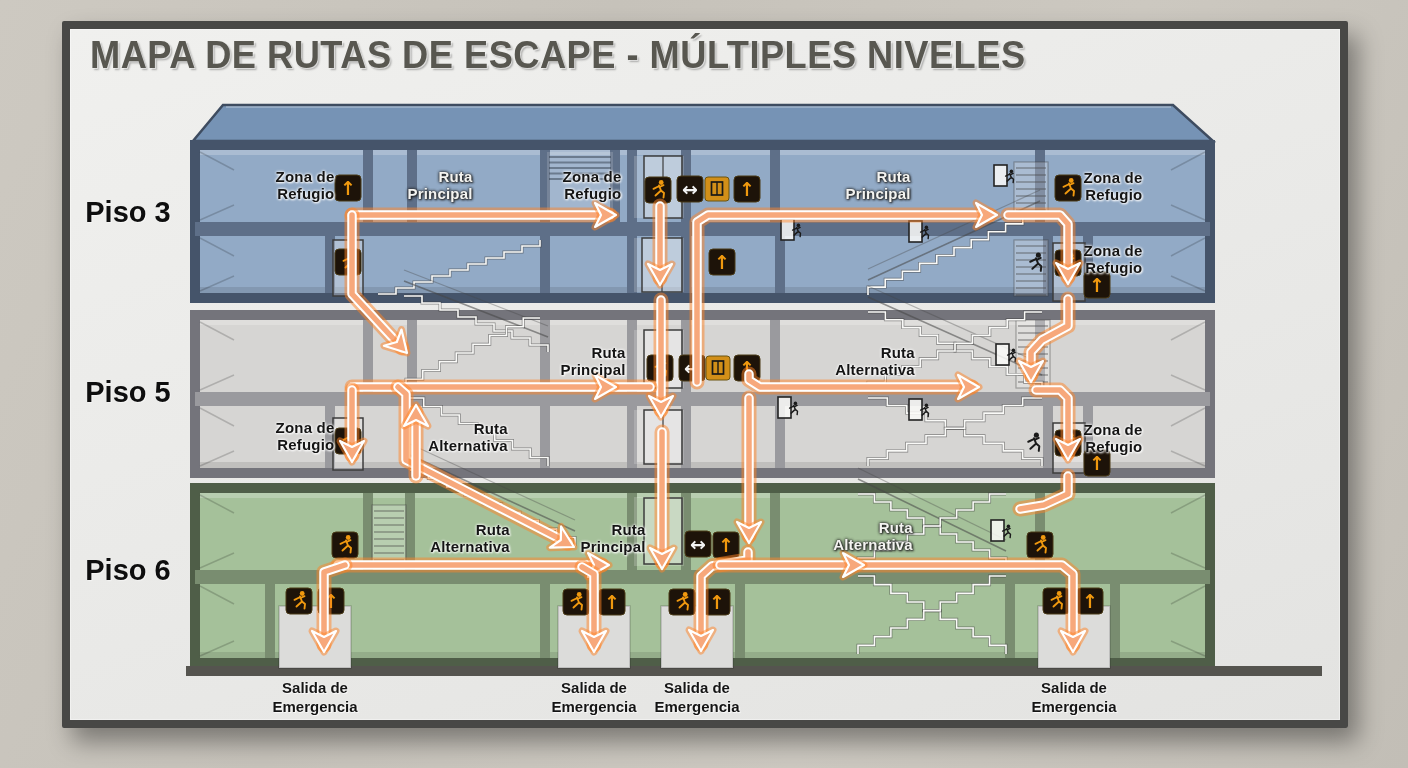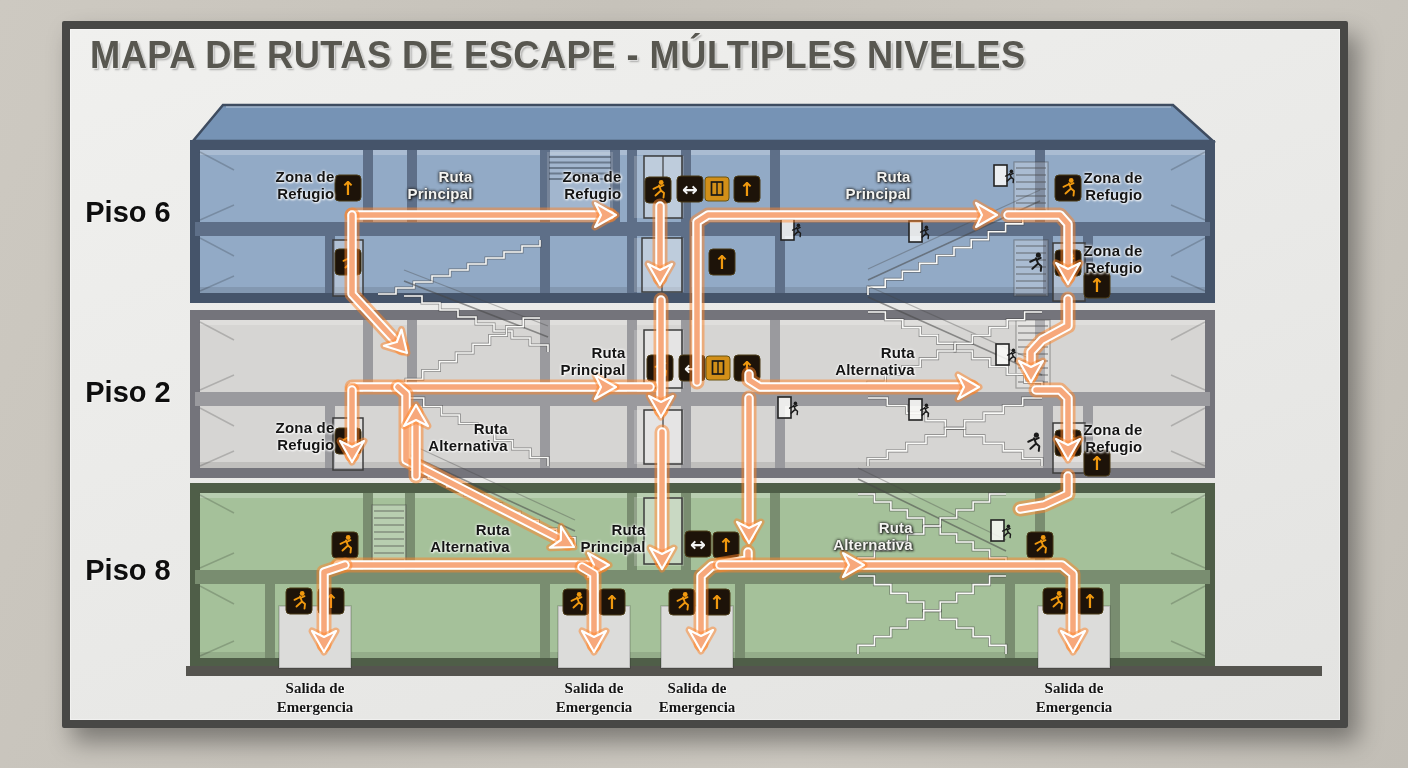--- a/index.html
+++ b/index.html
@@ -33,32 +33,31 @@
   }
   .lbl.dark{color:#141414;
     text-shadow:0 0 3px rgba(255,255,255,.95),0 0 3px rgba(255,255,255,.9),1px 1px 2px rgba(255,255,255,.85);}
   .lbl.light{color:#f4f4f1;
     text-shadow:0 0 3px rgba(35,35,35,.95),0 0 3px rgba(35,35,35,.9),1px 1px 2px rgba(25,25,25,.85);}
   .salida{
     position:absolute;transform:translate(-50%,0);
     font-size:15px;line-height:1.25;font-weight:bold;color:#141414;text-align:center;
     white-space:pre-line;
     text-shadow:0 0 2px rgba(255,255,255,.9),1px 1px 1px rgba(255,255,255,.8);
-    font-family:Liberation Serif, serif;
   }
 </style>
 </head>
 <body>
 
 <div id="board"></div>
 <div id="title">MAPA DE RUTAS DE ESCAPE - MÚLTIPLES NIVELES</div>
 
-<div class="piso" style="left:128px;top:212px">Piso 6</div>
-<div class="piso" style="left:128px;top:392px">Piso 2</div>
-<div class="piso" style="left:128px;top:570px">Piso 8</div>
+<div class="piso" style="left:128px;top:212px">Piso 3</div>
+<div class="piso" style="left:128px;top:392px">Piso 5</div>
+<div class="piso" style="left:128px;top:570px">Piso 6</div>
 
 <svg id="map" width="1408" height="768" viewBox="0 0 1408 768">
     <polygon points="223,105 1173,105 1213,141 193,141" fill="#7693b5" stroke="#3e4c60" stroke-width="2.5"></polygon>
     <line x1="226" y1="107" x2="1171" y2="107" stroke="rgba(255,255,255,.25)" stroke-width="2"></line>
     <g>
       <rect x="190" y="140" width="1025" height="163" fill="#45546a"></rect>
       <rect x="200" y="150" width="1005" height="72" fill="#92aac6"></rect>
       <rect x="200" y="236" width="1005" height="57" fill="#92aac6"></rect>
       <rect x="195" y="222" width="1015" height="14" fill="#5e6f88"></rect>
       <rect x="200" y="150" width="1005" height="5" fill="rgba(255,255,255,.22)"></rect>

